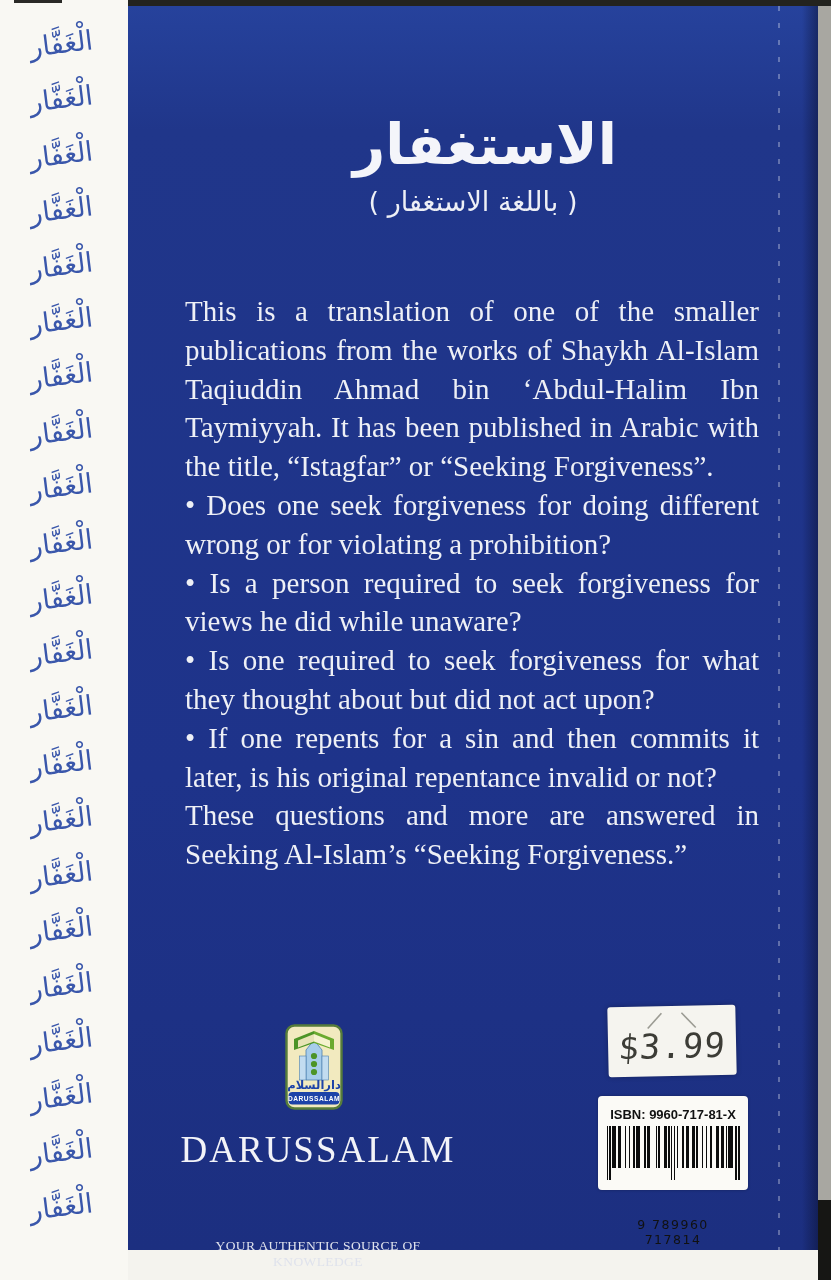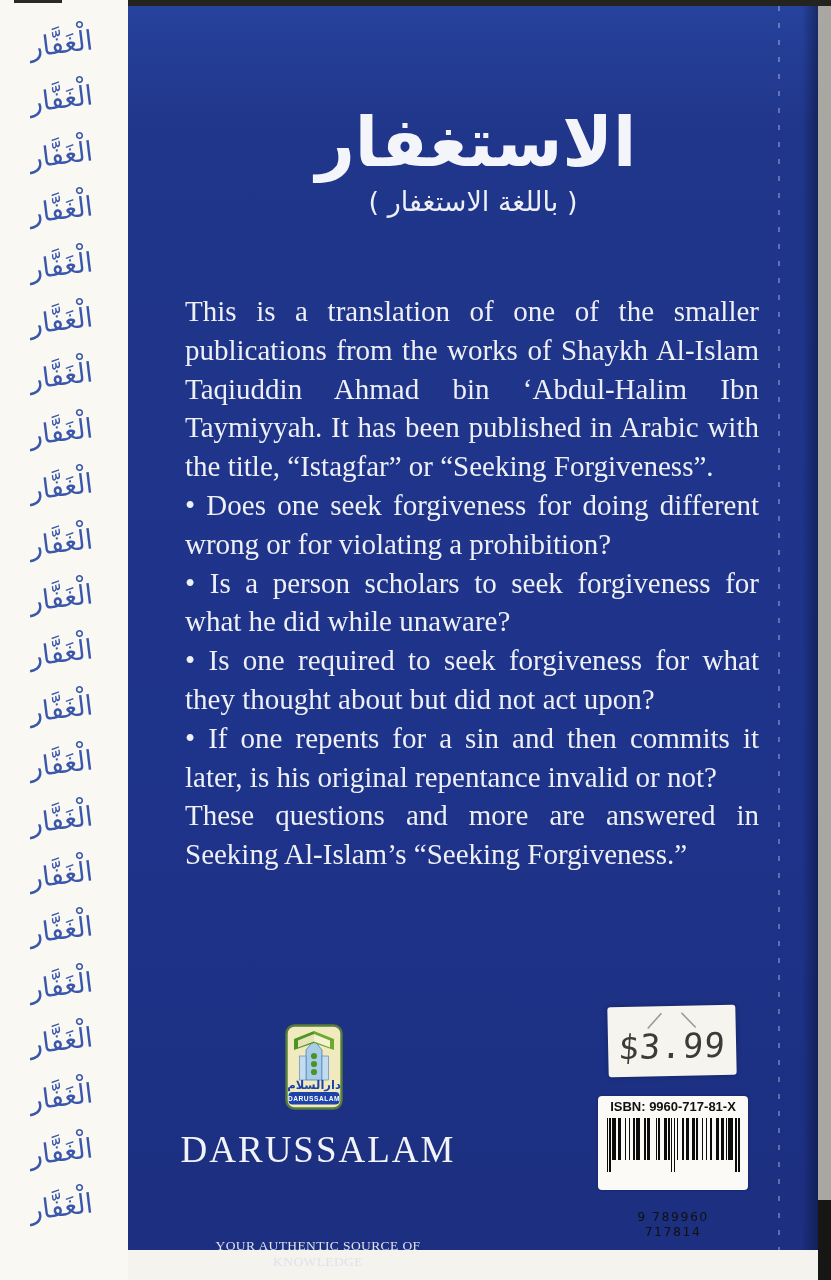--- a/index.html
+++ b/index.html
@@ -20,22 +20,22 @@
          color:var(--motif_blue,#3a57ab);transform:rotate(-7deg);direction:rtl;}
 
   
   .cover{position:absolute;left:128px;top:6px;width:690px;height:1244px;
          background:linear-gradient(180deg,#26429c 0%,#20368a 10%,#1e338a 62%,#1c2f80 100%);}
   .cover::after{content:"";position:absolute;right:0;top:0;width:16px;height:100%;
          background:linear-gradient(90deg,rgba(0,0,0,0),rgba(8,12,38,.45));pointer-events:none;}
   .crease{position:absolute;left:650px;top:0;width:2px;height:100%;opacity:.75;
          background:repeating-linear-gradient(180deg,rgba(255,255,255,.4) 0 5px,rgba(255,255,255,0) 5px 17px);}
 
-  .arabic-title{position:absolute;top:94px;left:0;width:100%;margin:3px;text-align:center;direction:rtl;
-         font-family:"DejaVu Sans",sans-serif;font-size:68px;font-weight:bold;color:#f4f5fa;}
+  .arabic-title{position:absolute;top:94px;left:0;width:100%;margin:12px;text-align:center;direction:rtl;
+         font-family:"DejaVu Sans",sans-serif;font-size:56px;font-weight:bold;color:#f4f5fa;}
   .arabic-subtitle{position:absolute;top:180px;left:0;width:100%;text-align:center;direction:rtl;
          font-family:"DejaVu Sans",sans-serif;font-size:27px;color:#eef0f6;}
 
   .blurb{position:absolute;left:57px;top:286px;width:574px;
          color:var(--body_text,#eef0f6);font-size:29px;line-height:38.8px;}
   .blurb p{margin:0;text-align:justify;}
 
   
   .logo{position:absolute;left:157px;top:1018px;width:58px;height:86px;}
   .wordmark{position:absolute;left:50px;top:1122px;width:280px;text-align:center;
@@ -49,21 +49,21 @@
          box-shadow:0 0 5px rgba(0,0,0,.3);}
   .sticker svg{position:absolute;left:0;top:0;}
   .price{position:absolute;left:0;top:20px;width:100%;text-align:center;
          font-family:"DejaVu Sans Mono",monospace;font-size:34px;
          color:var(--sticker_text,#3c3c36);transform:skewX(-5deg);letter-spacing:1px;}
 
   
   .isbn{position:absolute;left:470px;top:1090px;width:150px;height:94px;
          background:var(--barcode_bg,#fbfaf6);border-radius:4px;box-shadow:0 0 3px rgba(0,0,0,.3);}
   .isbn-label{text-align:center;font-family:"Liberation Sans",sans-serif;font-size:13px;
-         font-weight:bold;color:#111;padding-top:3px;}
+         font-weight:bold;color:#111;padding-top:11px;}
   .barcode{position:relative;margin:4px auto 0;width:133px;height:58px;}
   .bar{position:absolute;top:0;width:1.45px;background:#0c0c0c;}
   .barcode-digits{position:absolute;top:43px;left:0;width:100%;text-align:center;
          font-family:"DejaVu Sans",sans-serif;font-size:12.5px;color:#111;letter-spacing:1.5px;margin-top:48px;}
 </style>
 </head>
 <body>
 
 <div class="page">
 
@@ -101,21 +101,21 @@
 
   <div class="cover">
     <div class="crease"></div>
 
     <h1 class="arabic-title">الاستغفار</h1>
     <div class="arabic-subtitle">( باللغة الاستغفار )</div>
 
     <div class="blurb" id="blurb">
         <p>This is a translation of one of the smaller publications from the works of Shaykh Al-Islam Taqiuddin Ahmad bin ‘Abdul-Halim Ibn Taymiyyah. It has been published in Arabic with the title, “Istagfar” or “Seeking Forgiveness”.</p>
         <p>• Does one seek forgiveness for doing different wrong or for violating a prohibition?</p>
-        <p>• Is a person scholars to seek forgiveness for what he did while unaware?</p>
+        <p>• Is a person required to seek forgiveness for views he did while unaware?</p>
         <p>• Is one required to seek forgiveness for what they thought about but did not act upon?</p>
         <p>• If one repents for a sin and then commits it later, is his original repentance invalid or not?</p>
         <p>These questions and more are answered in Seeking Al-Islam’s “Seeking Forgiveness.”</p>
       </div>
 
     <div class="logo">
       <svg width="58" height="86" viewBox="0 0 58 86">
         <rect x="1.5" y="1.5" width="55" height="83" rx="8" fill="#f2eabf" stroke="#567c3a" stroke-width="2.4"></rect>
         <polygon points="29,16 37,26 37,56 21,56 21,26" fill="#a7cdea" stroke="#4c7fae" stroke-width="0.8"></polygon>
         <rect x="14.5" y="32" width="6.5" height="24" fill="#c2dcf0" stroke="#4c7fae" stroke-width="0.6"></rect>

